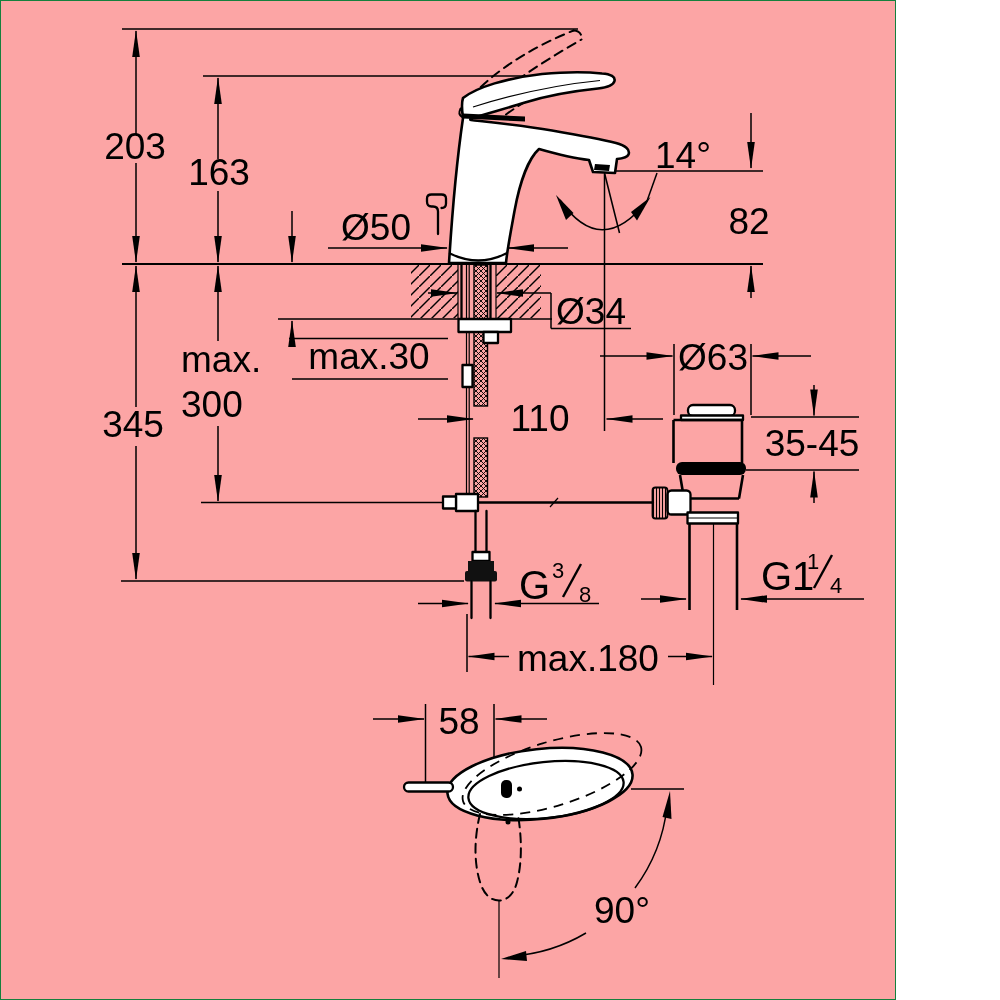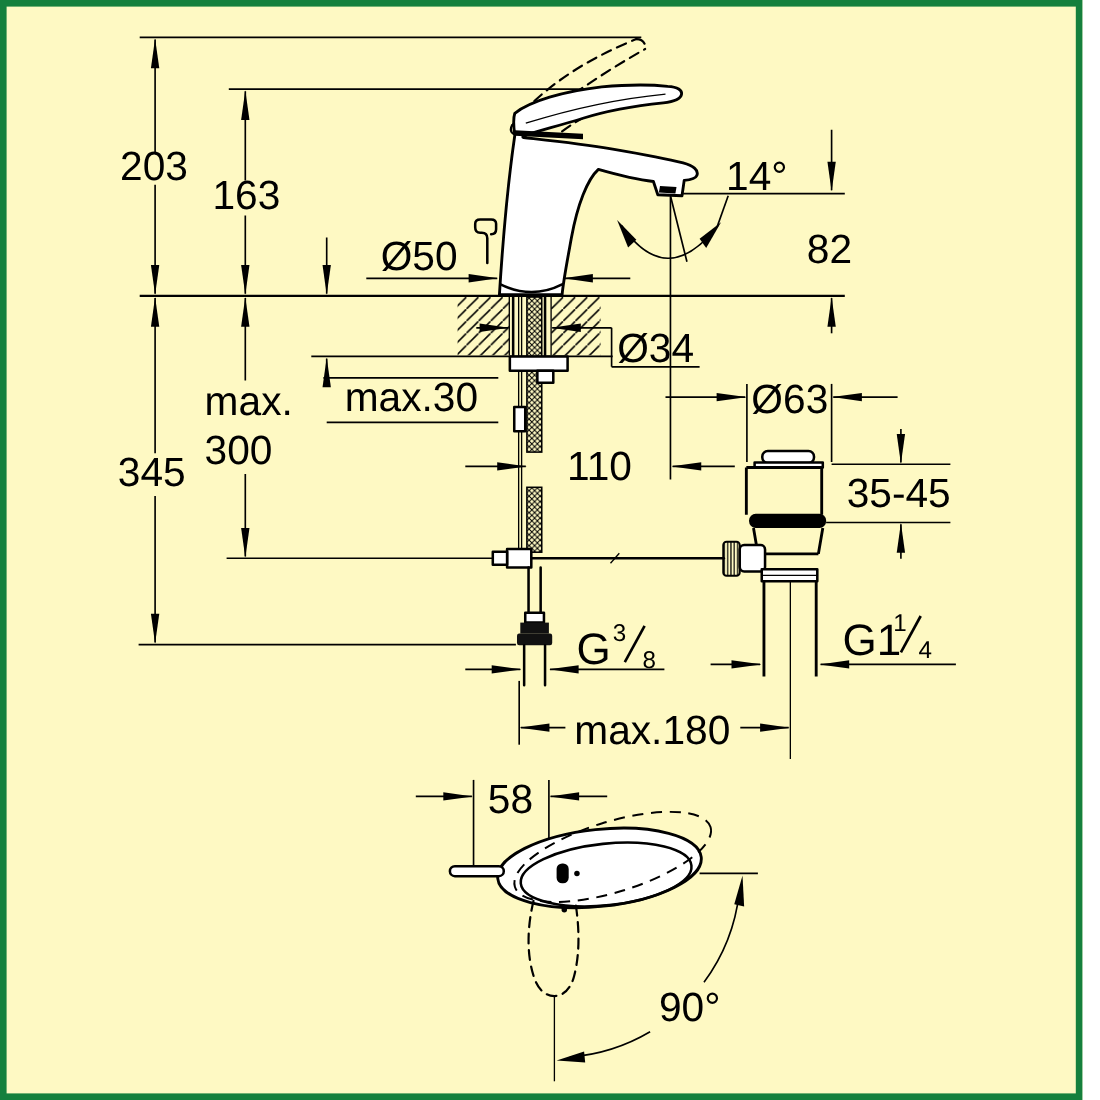--- a/index.html
+++ b/index.html
@@ -1,17 +1,17 @@
 <!DOCTYPE html>
 <html><head>
 <meta charset="utf-8">
 <style>
   html,body{margin:0;padding:0;background:#fff;}
-  .page{width:984px;height:1000px;position:relative;background:#fef9c3;
-        border:6px solid #15803d;box-sizing:border-box;
+  .page{width:896px;height:1000px;position:relative;background:#fca5a5;
+        border:1px solid #15803d;box-sizing:border-box;
         font-family:"Liberation Sans",sans-serif;}
   svg{display:block;}
   .obj{stroke:#000;fill:none;stroke-width:2.3;stroke-linecap:round;stroke-linejoin:round;}
   .obj-thick{stroke:#000;fill:none;stroke-width:2.6;stroke-linejoin:round;}
   .fillw{fill:#fff;}
   .dim{stroke:#000;fill:none;stroke-width:1.5;}
   .dim-thickline{stroke:#000;fill:none;stroke-width:1.9;}
   .dashed{stroke:#000;fill:none;stroke-width:2;stroke-dasharray:9 6;stroke-linecap:round;}
   .thin{stroke:#000;fill:none;stroke-width:1.2;}
   text{fill:#000;font-family:"Liberation Sans",sans-serif;}

